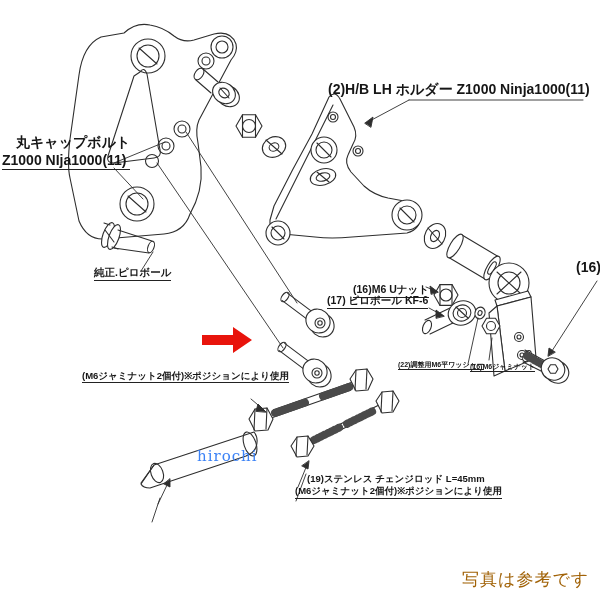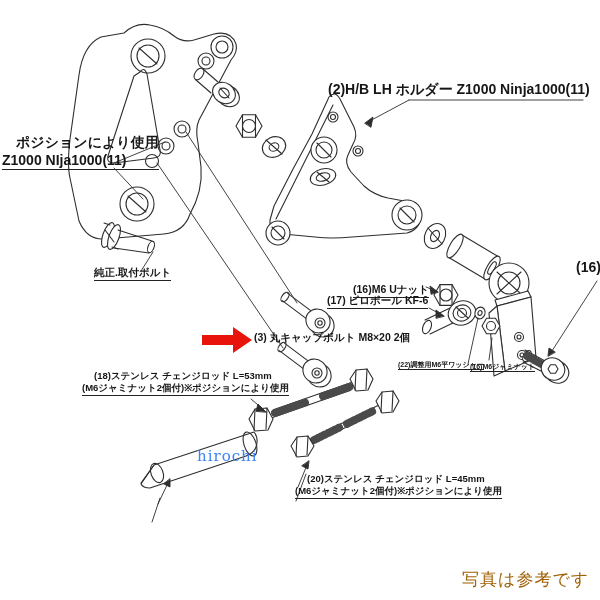--- a/index.html
+++ b/index.html
@@ -242,45 +242,43 @@
       <polygon points="170,479 170,487 164,484" fill="#2e2e2e"></polygon>
       <line x1="152" y1="522" x2="160" y2="498"></line>
       <line x1="597" y1="281" x2="550" y2="354"></line>
       <polygon points="548,356 549,348 555,352" fill="#2e2e2e"></polygon>
     </g>
 
     <polygon stroke="none" fill="#e8140c" points="202,335 233,335 233,327 252,340 233,353 233,345 202,345"></polygon>
   </svg>
 
   <div class="lbl fs11" style="left:2px;top:133px">
-    <div class="ind14">ポジションにより使用</div>
+    <div class="ind14">丸キャップボルト</div>
     <div class="ul">Z1000 NIja1000(11)</div>
   </div>
 
   <div class="lbl fs11" style="left:328px;top:80px">(2)H/B LH ホルダー Z1000 Ninja1000(11)</div>
 
-  <div class="lbl fs10 ul" style="left:94px;top:266px">純正.取付ボルト</div>
+  <div class="lbl fs10 ul" style="left:94px;top:266px">純正.ピロボール</div>
 
   <div class="lbl fs10 ul" style="left:353px;top:283px">(16)M6 Uナット</div>
 
   <div class="lbl fs10 ul" style="left:327px;top:294px">(17) ピロボール KF-6</div>
 
-  <div class="lbl fs10" style="left:254px;top:331px">(3) 丸キャップボルト M8×20 2個</div>
 
   <div class="lbl tiny ul" style="left:398px;top:360px">(22)調整用M6平ワッシャー</div>
 
   <div class="lbl tiny ul" style="left:470px;top:362px">(16)M6ジャミナット</div>
 
   <div class="lbl fs9 ul" style="left:82px;top:370px">
-    <div class="ind12">(18)ステンレス チェンジロッド L=53mm</div>
     <div>(M6ジャミナット2個付)※ポジションにより使用</div>
   </div>
 
   <div class="lbl fs9 ul" style="left:295px;top:473px">
-    <div class="ind12">(20)ステンレス チェンジロッド L=45mm</div>
+    <div class="ind12">(19)ステンレス チェンジロッド L=45mm</div>
     <div>(M6ジャミナット2個付)※ポジションにより使用</div>
   </div>
 
 
   <div class="lbl fs11" style="left:576px;top:258px">(16)</div>
 
   <div class="wm">hirochi</div>
 
   <div class="note">写真は参考です</div>
 </div>

